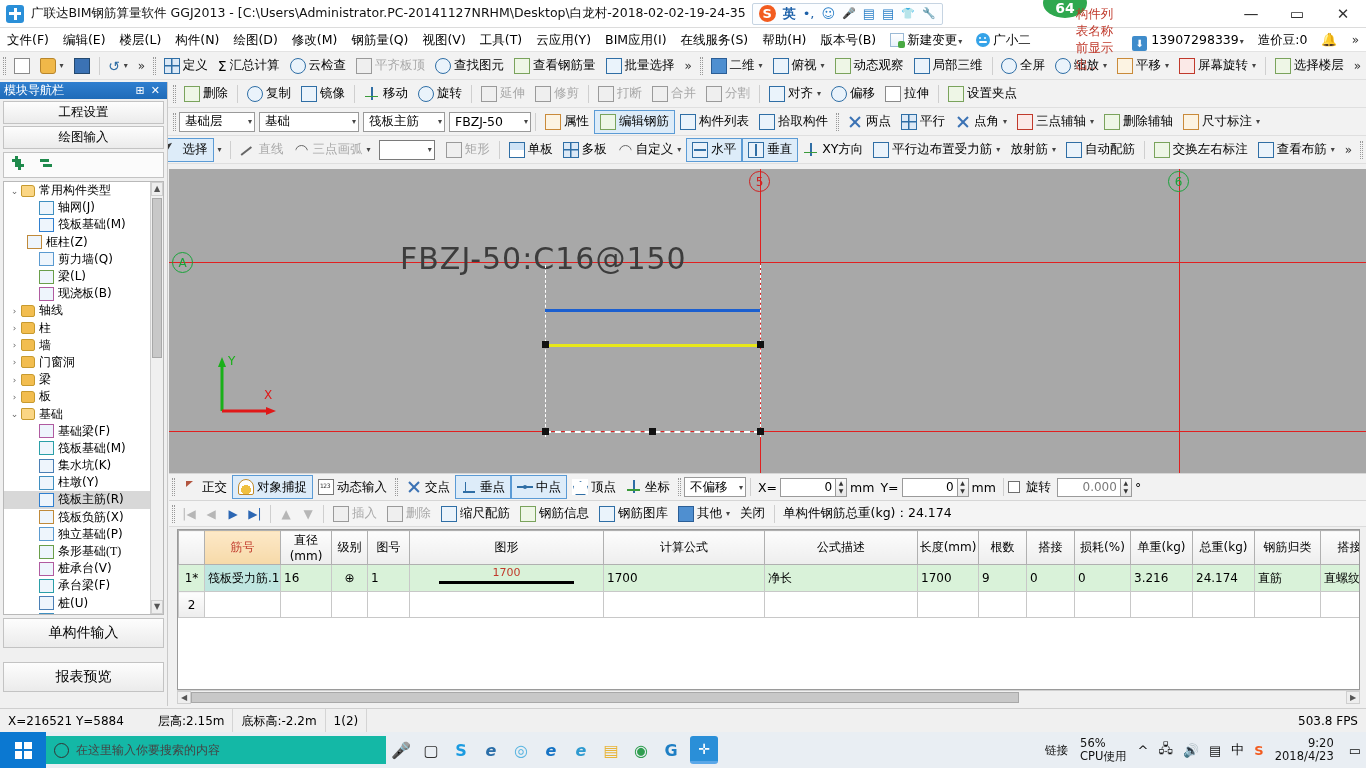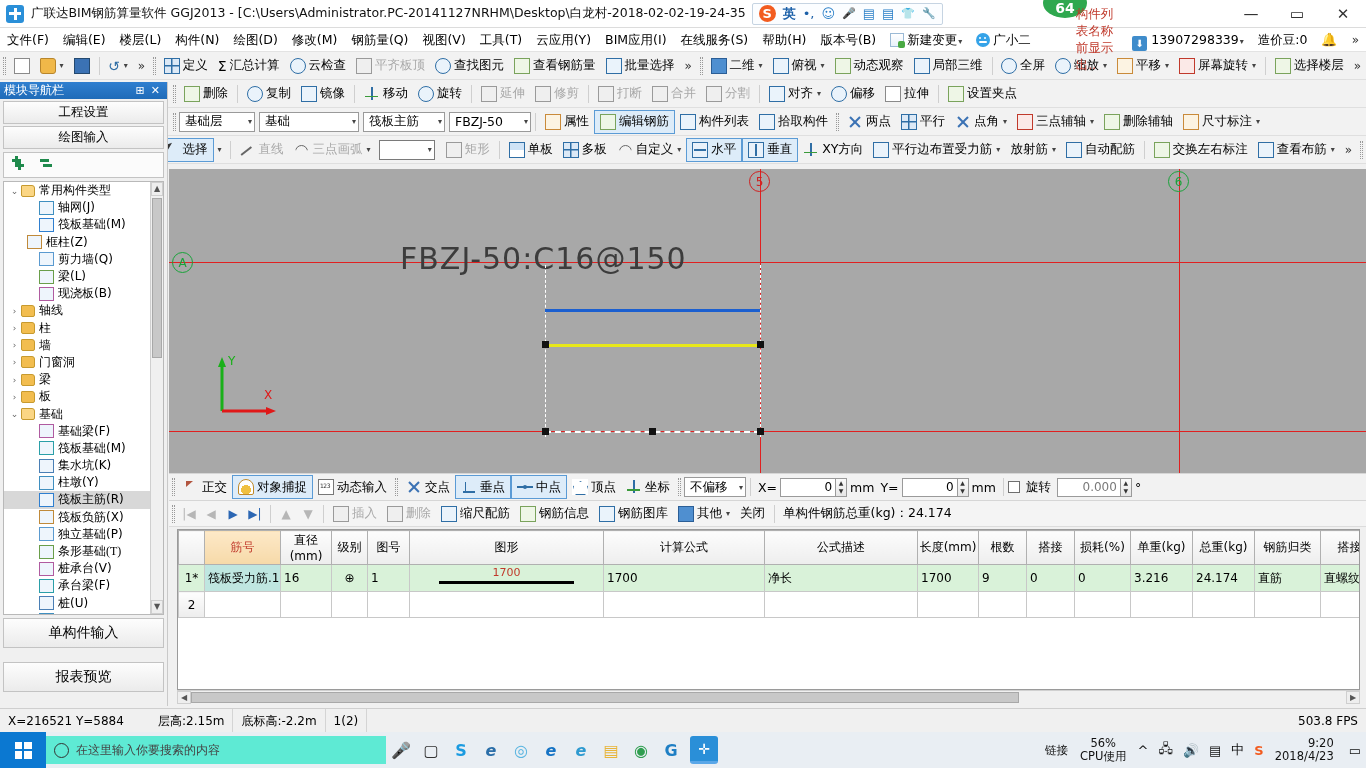--- a/index.html
+++ b/index.html
@@ -297,21 +297,21 @@
     position: absolute; left: 0; right: 0; bottom: 0; height: 36px;
     background: #e9eef3; display: flex; align-items: center;
   }
   .start {
     width: 46px; height: 36px; background: #0b78d1; display: flex;
     align-items: center; justify-content: center;
   }
   .winlogo { width: 17px; height: 17px; display: grid; grid-template-columns: 1fr 1fr; grid-gap: 2px;}
   .winlogo i { background: #fff; display: block; }
   .searchbox {
-    width: 340px; height: 28px; background: #5eead4; display: flex; align-items: center;
+    width: 340px; height: 28px; background: #14b8a6; display: flex; align-items: center;
     padding: 0 8px; gap: 7px; font-size: 12px; color: #444;
   }
   .circ-o { width: 15px; height: 15px; border: 1.6px solid #333; border-radius: 50%; flex: none;}
   .tb-ico { width: 30px; height: 36px; display: flex; align-items: center; justify-content: center; }
   .gl { font-size: 16px; }
   .tray { margin-left: auto; display: flex; align-items: center; height: 36px; font-size: 11.5px; color: #111;}
   .tray .cell { padding: 0 6px; display:flex; flex-direction: column; justify-content:center; height:36px; line-height:13px;}
   .tray .ico { padding: 0 5px; font-size: 13px; }
   .running { border-bottom: 3px solid #5aa7e8; }
 </style>
@@ -1113,21 +1113,21 @@
     <div class="tb-ico gl" style="color:#1673c4;font-style:italic;font-weight:bold">e</div>
     <div class="tb-ico gl" style="color:#2e9ad0;font-style:italic;font-weight:bold">e</div>
     <div class="tb-ico gl" style="color:#e8b53b">▤</div>
     <div class="tb-ico gl" style="color:#2f9e4f">◉</div>
     <div class="tb-ico gl" style="color:#1f7fc4;font-weight:bold">G</div>
     <div class="tb-ico gl running" style="color:#fff;background:#2a8fd8;width:28px;height:28px;border-radius:3px;margin:0 4px;font-size:14px">✛</div>
     <div class="tray">
       <div class="cell">
           <span>链接</span>
         </div>
-      <div class="cell" style="align-items:center">
+      <div class="cell" style="align-items:flex-start">
         <span>56%</span>
         <span>CPU使用</span>
       </div>
       <div class="ico">^</div>
       <div class="ico">🖧</div>
       <div class="ico">🔊</div>
       <div class="ico">▤</div>
       <div class="ico">中</div>
       <div class="ico" style="color:#f25c20;font-weight:bold">S</div>
       <div class="cell" style="align-items:flex-end;padding-right:10px">

